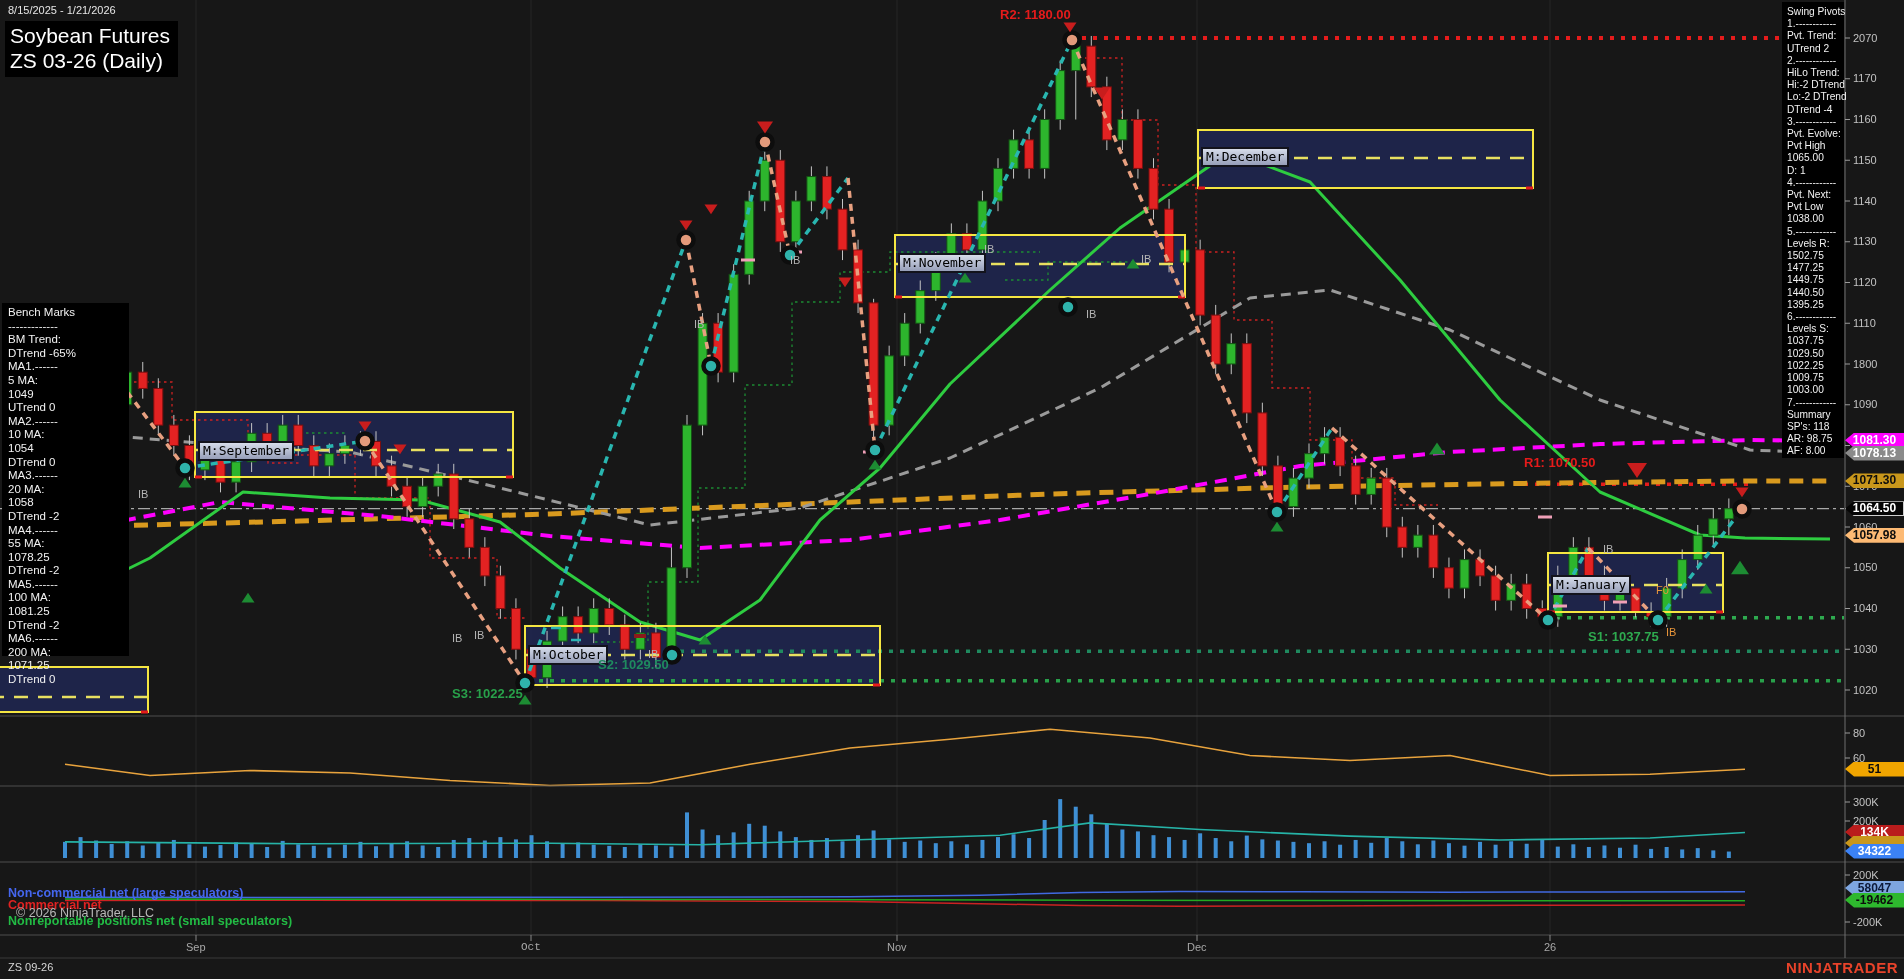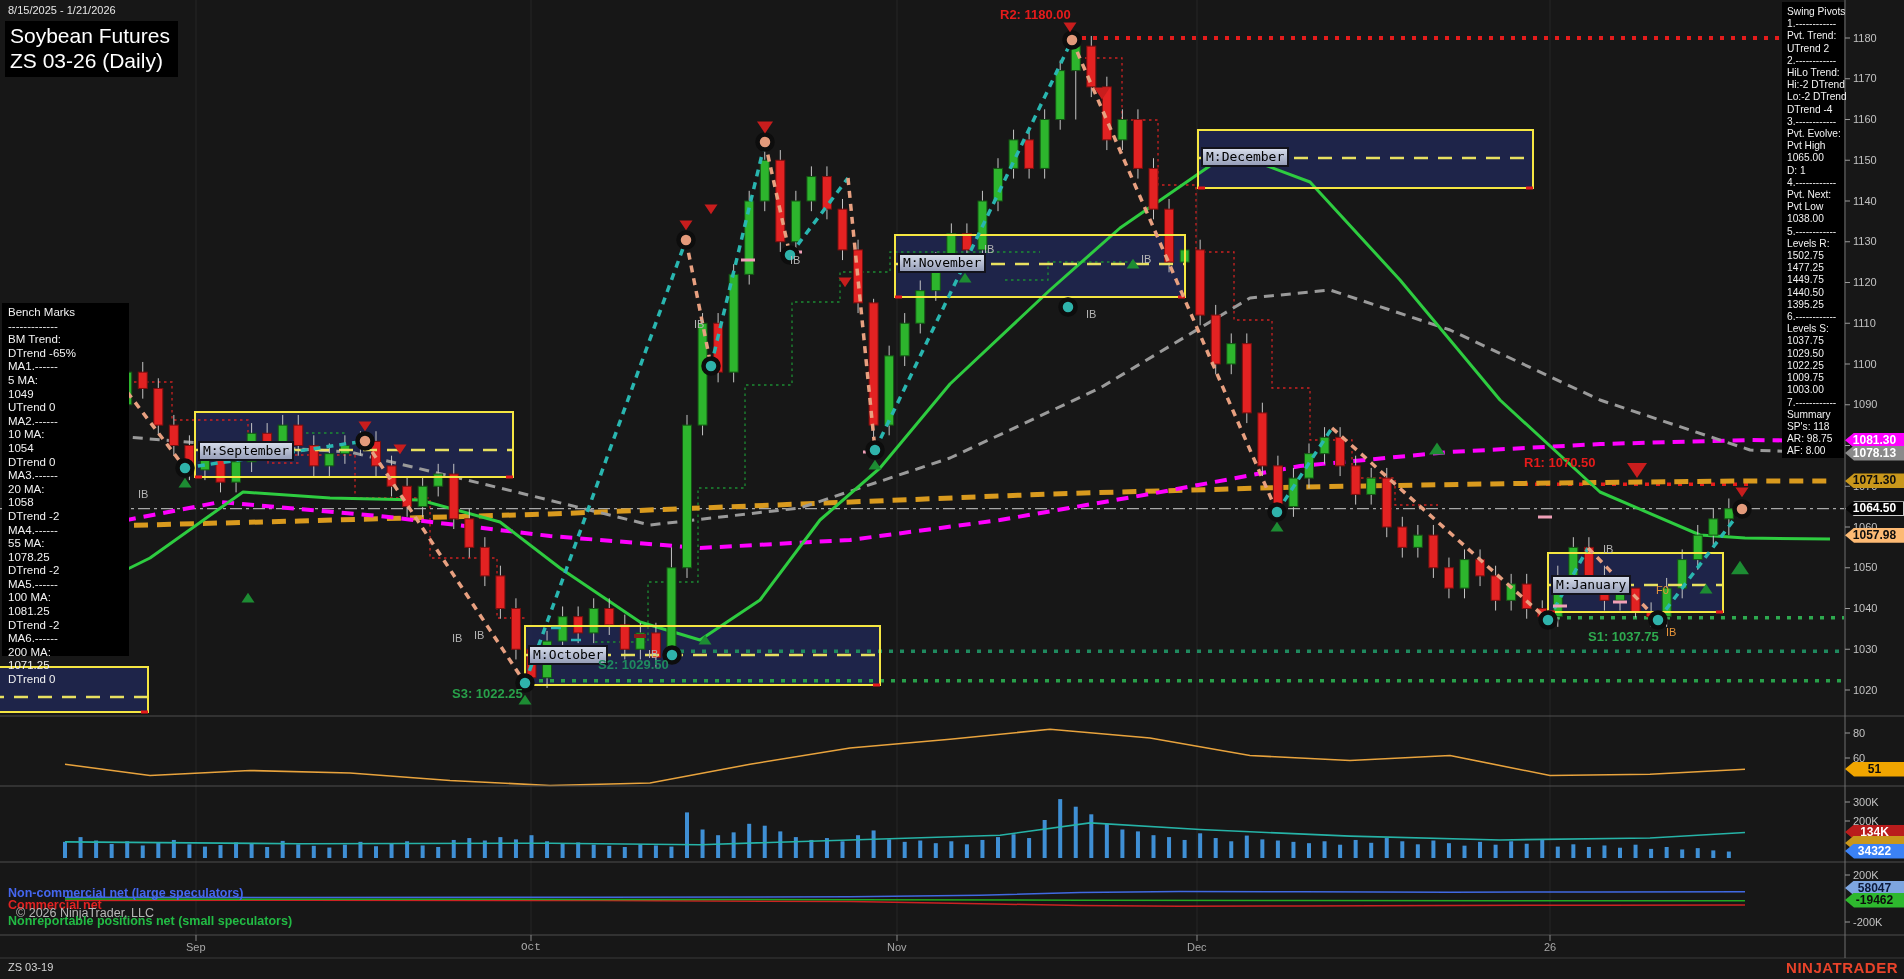--- a/index.html
+++ b/index.html
@@ -520,29 +520,29 @@
     <div>ZS 03-26 (Daily)</div>
   </div>
 
   <div class="abs blackpanel" style="left:2px;top:303px;width:127px;height:353px;"></div>
   <div id="bench-lines" class="abs panel-text" style="left:8px;top:306px;"><div>Bench Marks</div><div>-------------</div><div>BM Trend:</div><div>DTrend -65%</div><div>MA1.------</div><div>5 MA:</div><div>1049</div><div>UTrend 0</div><div>MA2.------</div><div>10 MA:</div><div>1054</div><div>DTrend 0</div><div>MA3.------</div><div>20 MA:</div><div>1058</div><div>DTrend -2</div><div>MA4.------</div><div>55 MA:</div><div>1078.25</div><div>DTrend -2</div><div>MA5.------</div><div>100 MA:</div><div>1081.25</div><div>DTrend -2</div><div>MA6.------</div><div>200 MA:</div><div>1071.25</div><div>DTrend 0</div></div>
 
   <div class="abs blackpanel" style="left:1782px;top:2px;width:62px;height:456px;"></div>
   <div id="swing-lines" class="abs sp-text" style="left:1787px;top:6px;"><div>Swing Pivots</div><div>1.------------</div><div>Pvt. Trend:</div><div>UTrend 2</div><div>2.------------</div><div>HiLo Trend:</div><div>Hi:-2 DTrend</div><div>Lo:-2 DTrend</div><div>DTrend -4</div><div>3.------------</div><div>Pvt. Evolve:</div><div>Pvt High</div><div>1065.00</div><div>D: 1</div><div>4.------------</div><div>Pvt. Next:</div><div>Pvt Low</div><div>1038.00</div><div>5.------------</div><div>Levels R:</div><div>1502.75</div><div>1477.25</div><div>1449.75</div><div>1440.50</div><div>1395.25</div><div>6.------------</div><div>Levels S:</div><div>1037.75</div><div>1029.50</div><div>1022.25</div><div>1009.75</div><div>1003.00</div><div>7.------------</div><div>Summary</div><div>SP's: 118</div><div>AR: 98.75</div><div>AF: 8.00</div></div>
 
   <div id="overlays">
-      <div class="abs axis-label" style="left: 1853px; top: 31.5px;">1180</div>
+      <div class="abs axis-label" style="left: 1853px; top: 31.5px;">2070</div>
       <div class="abs axis-label" style="left: 1853px; top: 72.25px;">1170</div>
       <div class="abs axis-label" style="left: 1853px; top: 113px;">1160</div>
       <div class="abs axis-label" style="left: 1853px; top: 153.75px;">1150</div>
       <div class="abs axis-label" style="left: 1853px; top: 194.5px;">1140</div>
       <div class="abs axis-label" style="left: 1853px; top: 235.25px;">1130</div>
       <div class="abs axis-label" style="left: 1853px; top: 276px;">1120</div>
       <div class="abs axis-label" style="left: 1853px; top: 316.75px;">1110</div>
-      <div class="abs axis-label" style="left: 1853px; top: 357.5px;">1100</div>
+      <div class="abs axis-label" style="left: 1853px; top: 357.5px;">1800</div>
       <div class="abs axis-label" style="left: 1853px; top: 398.25px;">1090</div>
       <div class="abs axis-label" style="left: 1853px; top: 439px;">1080</div>
       <div class="abs axis-label" style="left: 1853px; top: 479.75px;">1070</div>
       <div class="abs axis-label" style="left: 1853px; top: 520.5px;">1060</div>
       <div class="abs axis-label" style="left: 1853px; top: 561.25px;">1050</div>
       <div class="abs axis-label" style="left: 1853px; top: 602px;">1040</div>
       <div class="abs axis-label" style="left: 1853px; top: 642.75px;">1030</div>
       <div class="abs axis-label" style="left: 1853px; top: 683.5px;">1020</div>
       <div class="abs axis-label" style="left: 1853px; top: 726.5px;">80</div>
       <div class="abs axis-label" style="left: 1853px; top: 751.5px;">60</div>
@@ -588,15 +588,15 @@
       <div class="abs ib" style="left: 1603px; top: 543px;">IB</div>
       <div class="abs ib orange" style="left: 1666px; top: 626px;">IB</div>
       <div class="abs ib orange" style="left: 1656px; top: 584px;">F0</div>
     </div>
 
   <div class="abs legend" style="left:8px;top:886px;color:#4466ee;">Non-commercial net (large speculators)</div>
   <div class="abs legend" style="left:8px;top:898px;color:#e02222;">Commercial net</div>
   <div class="abs copyright" style="left:16px;top:906px;">© 2026 NinjaTrader, LLC</div>
   <div class="abs legend" style="left:8px;top:914px;color:#22bb44;">Nonreportable positions net (small speculators)</div>
 
-  <div class="abs footer-sym">ZS 03-19</div>
+  <div class="abs footer-sym">ZS 09-26</div>
   <div class="abs footer-logo">NINJATRADER</div>
 </div>
 
 </body></html>

